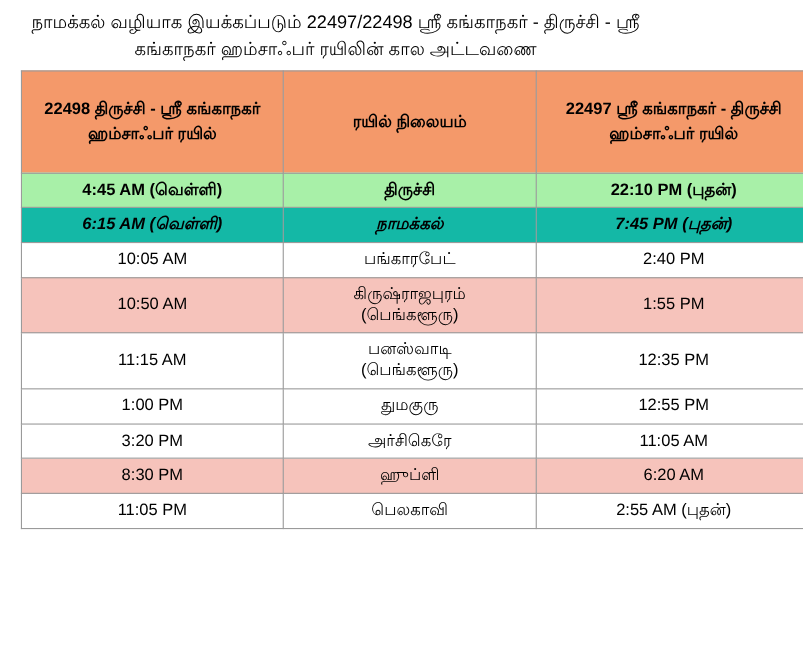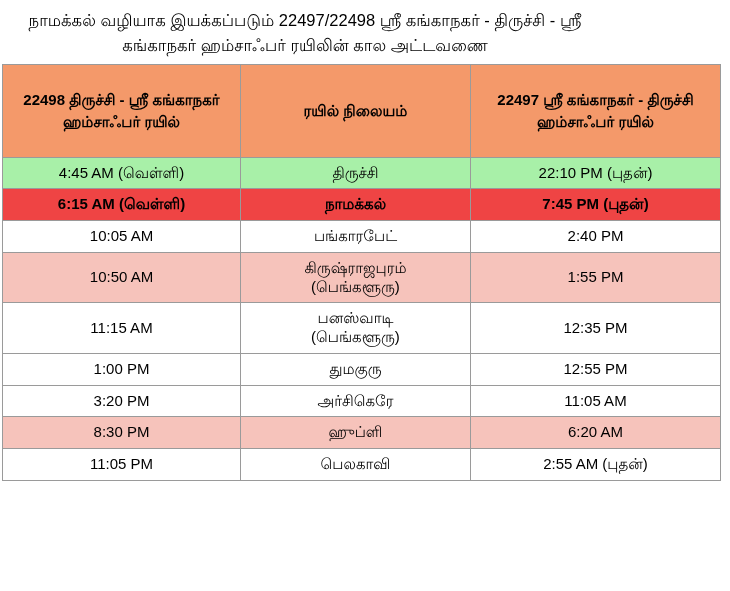--- a/index.html
+++ b/index.html
@@ -21,21 +21,21 @@
     position: relative;
   }
   .title {
     text-align: center;
     font-size: 16.5px;
     line-height: 1.5;
     padding: 8px 6px 6px 6px;
     color: #000;
   }
   .table-wrap {
-    padding: 0 2px;
+    padding: 0 19px;
   }
   table.schedule {
     border-collapse: collapse;
     width: 718px;
     table-layout: fixed;
     border: 1px solid #888;
   }
   table.schedule th,
   table.schedule td {
     border: 1px solid #9a9a9a;
@@ -50,22 +50,22 @@
     font-size: 15px;
     font-weight: bold;
     padding: 10px 6px;
     line-height: 1.45;
     height: 72px;
   }
   col.c1 { width: 238px; }
   col.c2 { width: 230px; }
   col.c3 { width: 250px; }
 
-  tr.row-green td { background: #a8f0a8; font-weight: normal; }
-  tr.row-yellow td { background: #ef4444; font-weight: bold; }
+  tr.row-green td { background: #a8f0a8; font-weight: bold; }
+  tr.row-yellow td { background: #14b8a6; font-weight: bold; font-style: italic; }
   tr.row-pink td { background: #f6c3bb; }
   tr.row-white td { background: #ffffff; }
 
   td.station { white-space: normal; }
   .sub-line { display: block; }
 </style>
 </head>
 <body>
 
 <div class="page">

